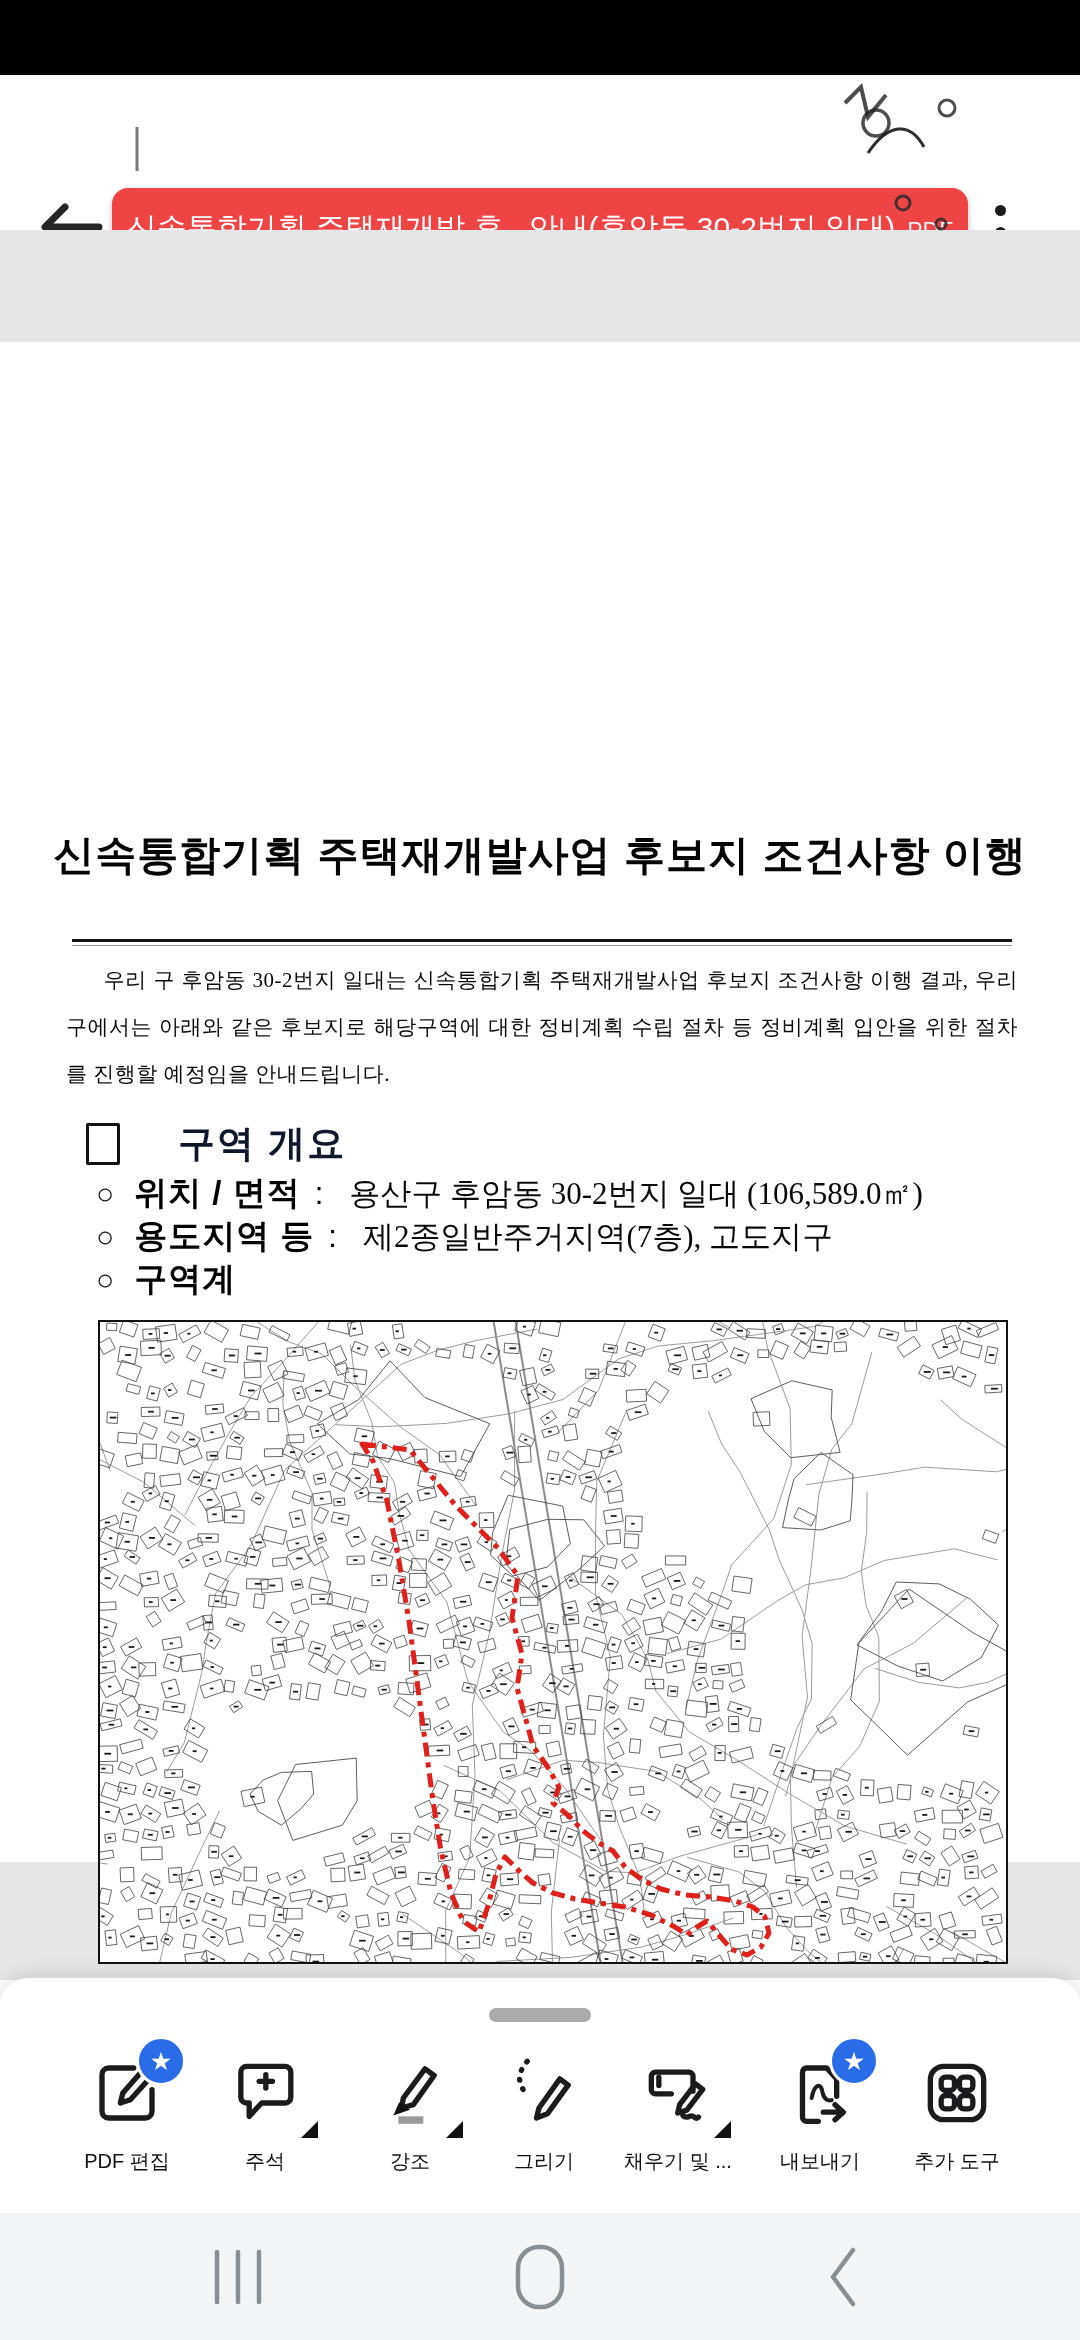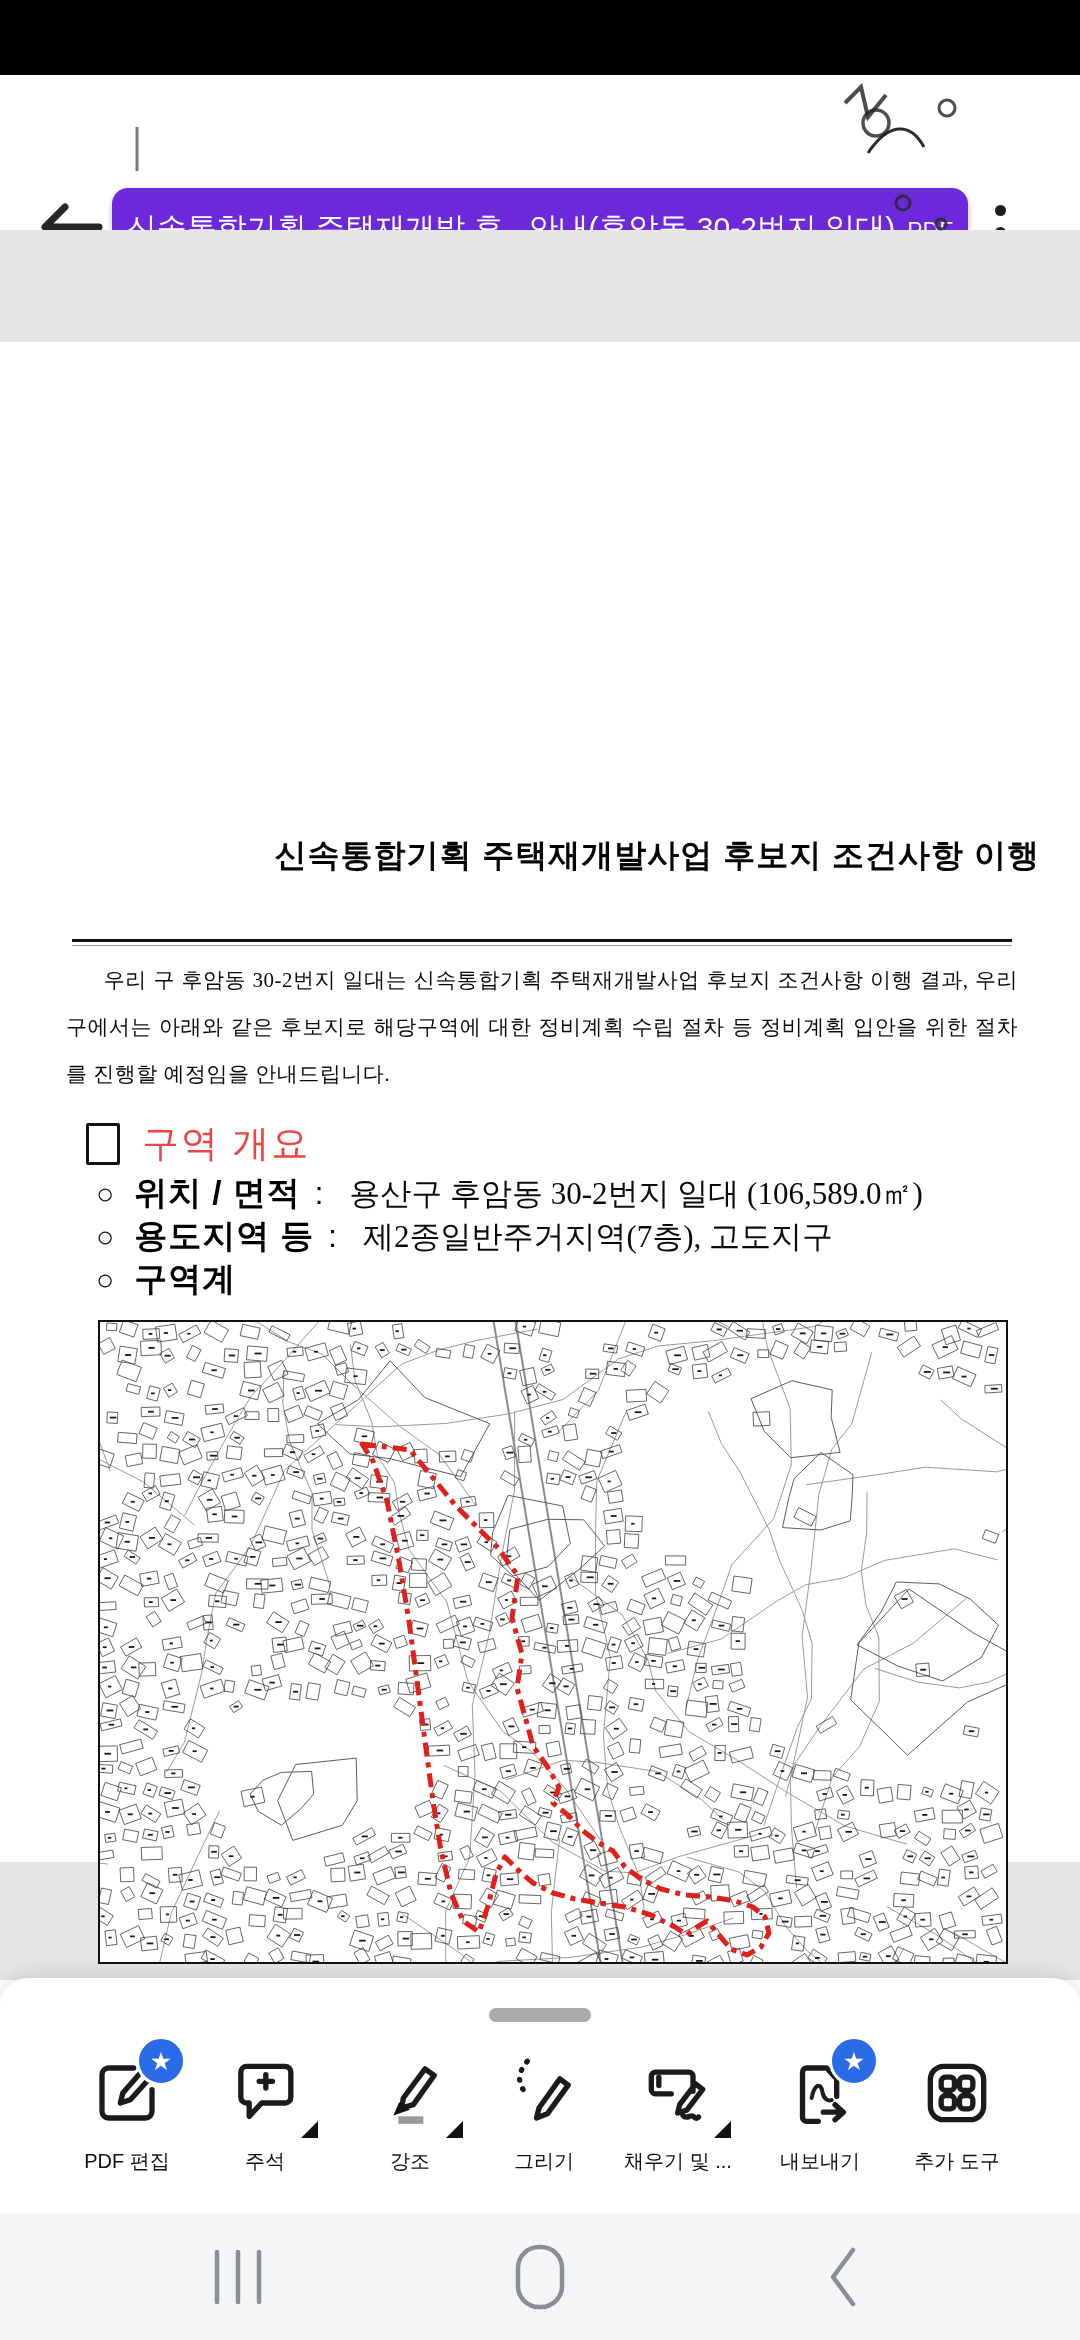--- a/index.html
+++ b/index.html
@@ -2,41 +2,41 @@
 <html><head>
 <meta charset="utf-8">
 <style>
   html,body{margin:0;padding:0;background:#222;}
   #screen{position:relative;width:1080px;height:2340px;background:#ffffff;overflow:hidden;
           font-family:"Liberation Sans",sans-serif;}
   
   #status-bar{position:absolute;left:0;top:0;width:1080px;height:75px;background:#000;}
   #app-header{position:absolute;left:0;top:75px;width:1080px;height:155px;background:#fff;}
   #back-btn{position:absolute;left:30px;top:112px;width:84px;height:80px;display:flex;align-items:center;justify-content:center;}
-  #title-pill{position:absolute;left:112px;top:113px;width:856px;height:80px;background:#6d28d9;border-radius:16px;
+  #title-pill{position:absolute;left:112px;top:113px;width:856px;height:80px;background:#ef4444;border-radius:16px;
               box-shadow:0 3px 6px rgba(0,0,0,.25);display:flex;align-items:center;justify-content:center;gap:12px;}
   #title-pill .t{color:#fff;font-size:30px;white-space:nowrap;}
   #title-pill .s{color:#f2f2f2;font-size:23px;margin-top:6px;}
   #menu-btn{position:absolute;left:965px;top:112px;width:70px;height:90px;display:flex;flex-direction:column;align-items:center;justify-content:center;gap:11px;}
   #menu-btn i{width:11px;height:11px;border-radius:50%;background:#1c1c1c;}
   #ink-scribbles{position:absolute;left:0;top:75px;width:1080px;height:170px;pointer-events:none;z-index:5;}
   
   .gray-band{position:absolute;left:0;width:1080px;background:#e6e6e6;}
   #gray-top{top:230px;height:112px;}
   #gray-bottom{top:1862px;height:118px;}
   #pdf-page{position:absolute;left:0;top:342px;width:1080px;height:1520px;background:#fff;}
   
-  #doc-title{position:absolute;left:40px;top:488px;width:1000px;text-align:right;
-             font-weight:bold;font-size:32px;line-height:50px;color:#050505;letter-spacing:1px;}
+  #doc-title{position:absolute;left:40px;top:488px;width:1000px;text-align:center;
+             font-weight:bold;font-size:41px;line-height:50px;color:#050505;letter-spacing:1px;}
   #doc-rule{position:absolute;left:72px;top:597px;width:940px;height:3px;border-top:3px solid #141414;border-bottom:1px solid #9a9a9a;}
   #doc-paragraph{position:absolute;left:66px;top:615px;width:952px;font-family:Liberation Serif, serif;
                  font-size:21px;line-height:47px;color:#0a0a0a;text-align:justify;text-indent:1.8em;letter-spacing:.5px;}
   #section-head{position:absolute;left:86px;top:778px;height:48px;display:flex;align-items:center;gap:22px;}
   #section-check{width:28px;height:36px;border:3px solid #111;border-radius:2px;}
-  #section-title{font-weight:normal;font-size:37px;color:#ef4444;letter-spacing:2px;}
+  #section-title{font-weight:bold;font-size:37px;color:#0f172a;letter-spacing:2px;margin-left:36px;}
   #section-items{position:absolute;left:96px;top:830px;width:920px;}
   .bullet-row{height:43px;display:flex;align-items:center;white-space:nowrap;}
   .bullet{font-family:"Liberation Serif",serif;font-size:30px;color:#111;margin-right:20px;}
   .b-label{font-weight:bold;font-size:33px;color:#000000;letter-spacing:1px;}
   .b-sep{font-size:31px;margin:0 14px;color:#0a0a0a;}
   .b-value{font-family:"Liberation Serif",serif;font-size:31px;color:#0a0a0a;margin-left:12px;}
   
   #map-box{position:absolute;left:98px;top:978px;width:910px;height:644px;border:2px solid #111;
            box-sizing:border-box;background:#fff;overflow:hidden;}
   #doc-footnote{position:absolute;left:84px;top:1634px;width:940px;font-family:"Liberation Serif",serif;

